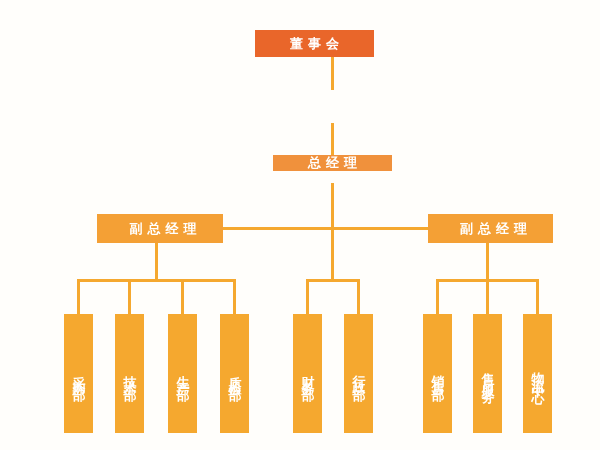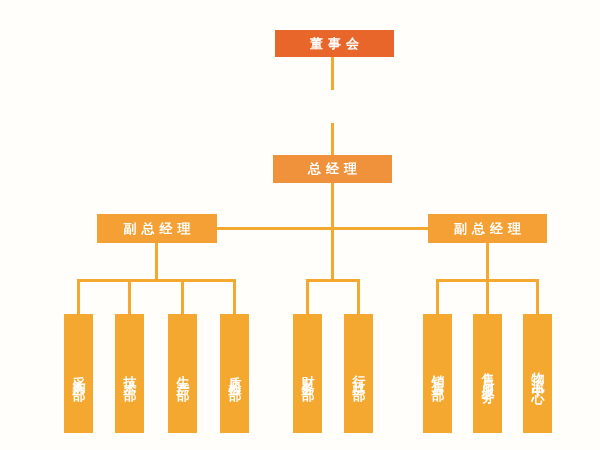--- a/index.html
+++ b/index.html
@@ -16,21 +16,21 @@
   .hbox{
     position:absolute;
     display:flex;align-items:center;justify-content:center;
     color:var(--label_text,#fff);
     font-size:13px;font-weight:bold;
     letter-spacing:5px;text-indent:5px;
     white-space:nowrap;
   }
   .lv-top{background:var(--top_level,#e9662a);}
   .lv-gm{background:var(--gm_level,#f0913c);}
-  .lv-dgm{background:var(--deputy_level,#f4a035);}
+  .lv-dgm{background:var(--deputy_level,#f4a035);padding-left:6px;}
   .line{
     position:absolute;
     background:var(--line,#f5a82f);
   }
   .vbox{
     position:absolute;
     top:314px;height:119px;width:29px;
     background:var(--department,#f5a82f);
     display:flex;align-items:center;justify-content:center;
   }
@@ -63,24 +63,24 @@
 
   <div class="line" style="left:306px;top:279px;width:54px;height:3px"></div>
   <div class="line" style="left:306px;top:279px;width:3px;height:36px"></div>
   <div class="line" style="left:357px;top:279px;width:3px;height:36px"></div>
 
   <div class="line" style="left:436px;top:279px;width:103px;height:3px"></div>
   <div class="line" style="left:436px;top:279px;width:3px;height:36px"></div>
   <div class="line" style="left:486px;top:279px;width:3px;height:36px"></div>
   <div class="line" style="left:536px;top:279px;width:3px;height:36px"></div>
 
-  <div class="hbox lv-top" style="left:275px;top:30px;width:119px;height:27px">
+  <div class="hbox lv-top" style="left:255px;top:30px;width:119px;height:27px">
     <span>董事会</span>
   </div>
-  <div class="hbox lv-gm" style="left:273px;top:155px;width:119px;height:28px">
+  <div class="hbox lv-gm" style="left:273px;top:155px;width:119px;height:16px">
     <span>总经理</span>
   </div>
   <div class="hbox lv-dgm" style="left:97px;top:214px;width:120px;height:29px">
     <span>副总经理</span>
   </div>
   <div class="hbox lv-dgm" style="left:428px;top:214px;width:119px;height:29px">
     <span>副总经理</span>
   </div>
 
   <div class="vbox" style="left:64px">

